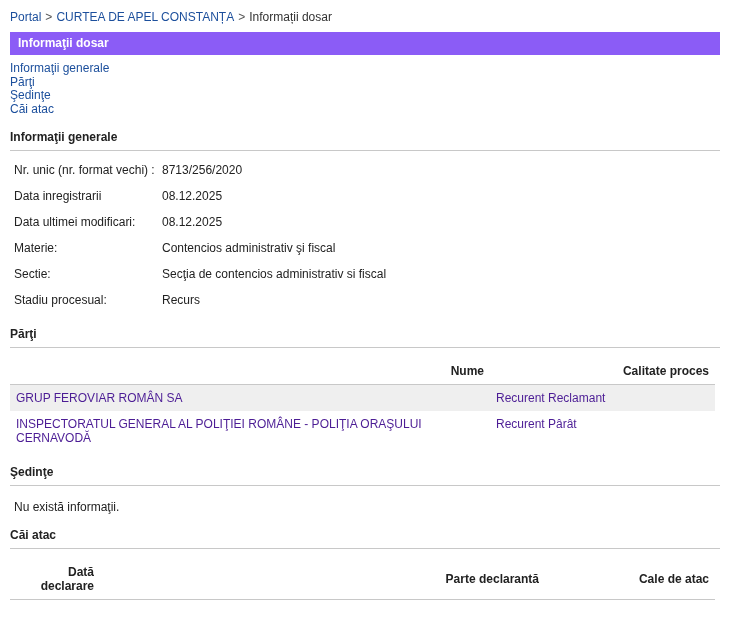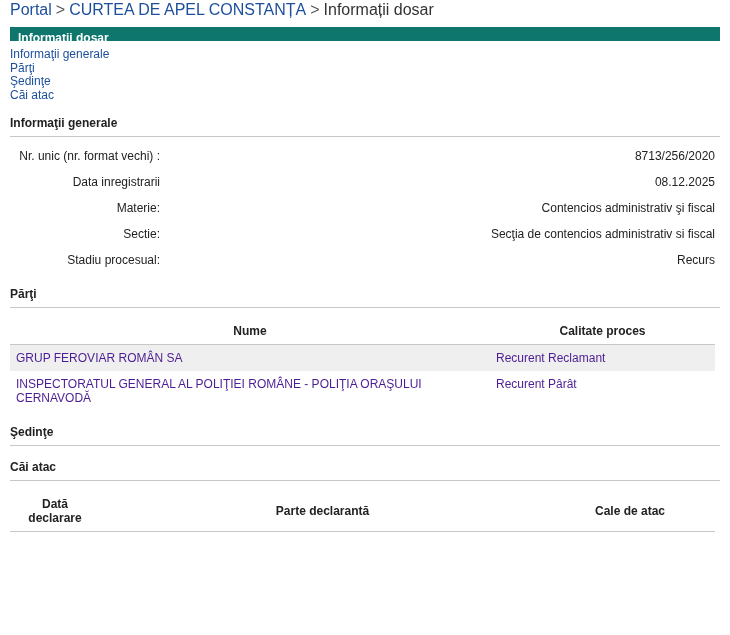--- a/index.html
+++ b/index.html
@@ -12,45 +12,45 @@
   }
   .page {
     width: 730px;
     height: 635px;
     position: relative;
     overflow: hidden;
     background: #ffffff;
   }
   
   .breadcrumb {
-    padding: 1px 10px 8px 10px;
-    font-size: 16px;
+    padding: 10px 10px 8px 10px;
+    font-size: 12px;
     color: #333;
     white-space: nowrap;
   }
   .breadcrumb a {
     color: #1c4f9c;
     text-decoration: none;
   }
   .breadcrumb .sep {
     color: #555;
     padding: 0 4px;
   }
   .breadcrumb .current {
     color: #333;
   }
   
   .titlebar {
     margin: 0 10px;
-    background: #0f766e;
+    background: #8b5cf6;
     color: #ffffff;
     font-size: 12px;
     font-weight: bold;
     padding: 5px 8px;
-    height: 14px;
+    height: 23px;
     line-height: 13px;
   }
   
   .navlinks {
     margin: 7px 10px 0 10px;
     font-size: 12px;
     line-height: 13.5px;
   }
   .navlinks a {
     color: #1c4f9c;
@@ -67,21 +67,20 @@
     border-bottom: 1px solid #c8c8c8;
     padding-bottom: 6px;
   }
 
   
   .info-table {
     margin: 6px 10px 0 10px;
     width: 705px;
     border-collapse: collapse;
     font-size: 12px;
-    text-align: right;
   }
   .info-table td {
     padding: 6px 0 6px 0;
     vertical-align: top;
     color: #222;
   }
   .info-table td.label {
     width: 150px;
     padding-left: 4px;
   }
@@ -91,21 +90,21 @@
   }
 
   
   .data-table {
     margin: 12px 10px 0 10px;
     width: 705px;
     border-collapse: collapse;
     font-size: 12px;
   }
   .data-table th {
-    text-align: center;
+    text-align: right;
     font-weight: bold;
     font-size: 12px;
     color: #222;
     padding: 4px 6px 6px 6px;
     border-bottom: 1px solid #c8c8c8;
   }
   .data-table td {
     padding: 6px 6px 6px 6px;
     color: #4c1d95;
     vertical-align: top;
@@ -149,20 +148,24 @@
     <tbody>
       <tr>
         <td class="label">Nr. unic (nr. format vechi) :</td>
         <td class="value">8713/256/2020</td>
       </tr>
       <tr>
         <td class="label">Data inregistrarii</td>
         <td class="value">08.12.2025</td>
       </tr>
       <tr>
+        <td class="label">Data ultimei modificari:</td>
+        <td class="value">08.12.2025</td>
+      </tr>
+      <tr>
         <td class="label">Materie:</td>
         <td class="value">Contencios administrativ şi fiscal</td>
       </tr>
       <tr>
         <td class="label">Sectie:</td>
         <td class="value">Secţia de contencios administrativ si fiscal</td>
       </tr>
       <tr>
         <td class="label">Stadiu procesual:</td>
         <td class="value">Recurs</td>
@@ -185,20 +188,21 @@
         <td>Recurent Reclamant</td>
       </tr>
       <tr>
         <td>INSPECTORATUL GENERAL AL POLIŢIEI ROMÂNE - POLIŢIA ORAŞULUI CERNAVODĂ</td>
         <td>Recurent Pârât</td>
       </tr>
     </tbody>
   </table>
 
   <div class="section-head">Şedinţe</div>
+  <div class="empty-note">Nu există informaţii.</div>
 
   <div class="section-head">Căi atac</div>
 
   <table class="data-table">
     <thead>
       <tr>
         <th class="col-data">Dată declarare</th>
         <th class="col-parte">Parte declarantă</th>
         <th class="col-cale">Cale de atac</th>
       </tr>

